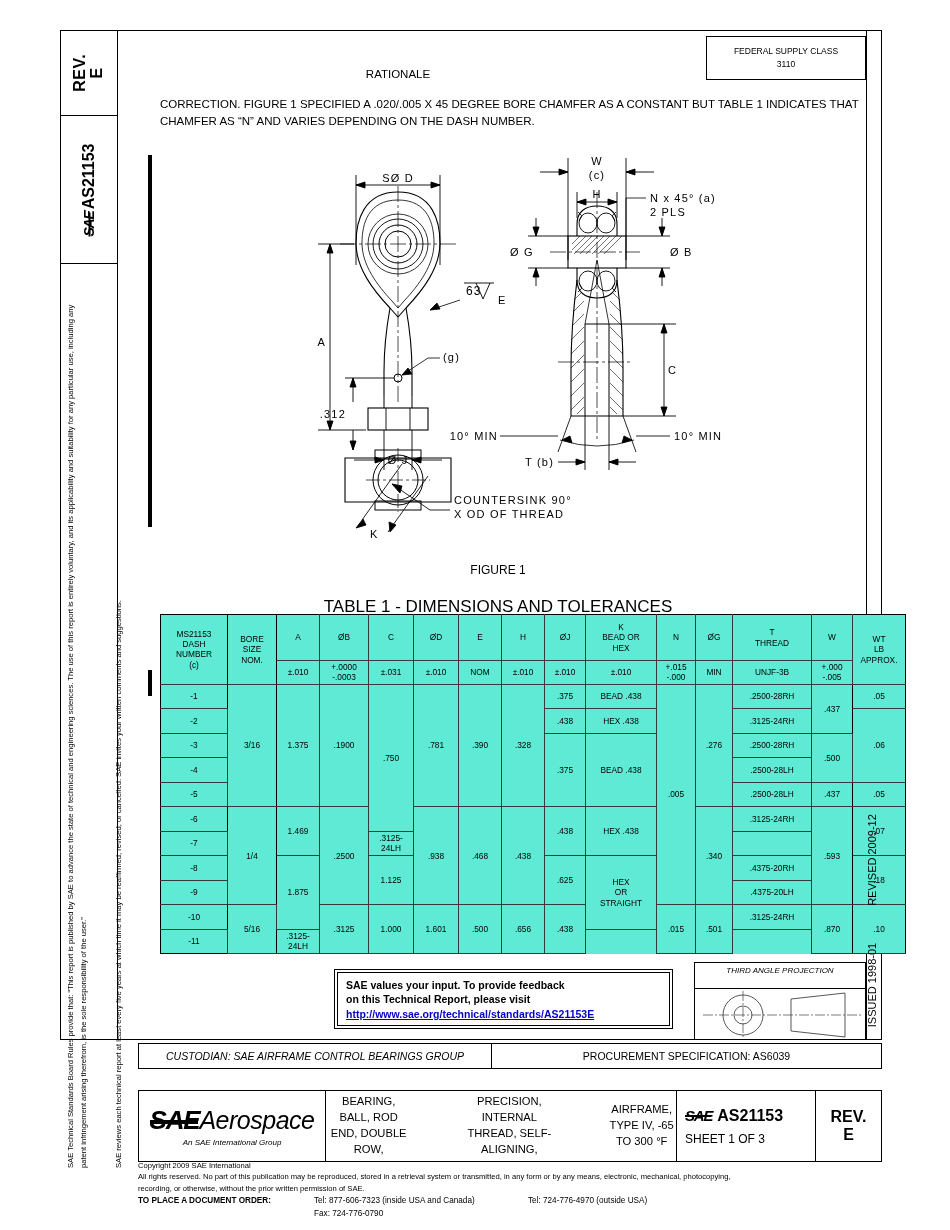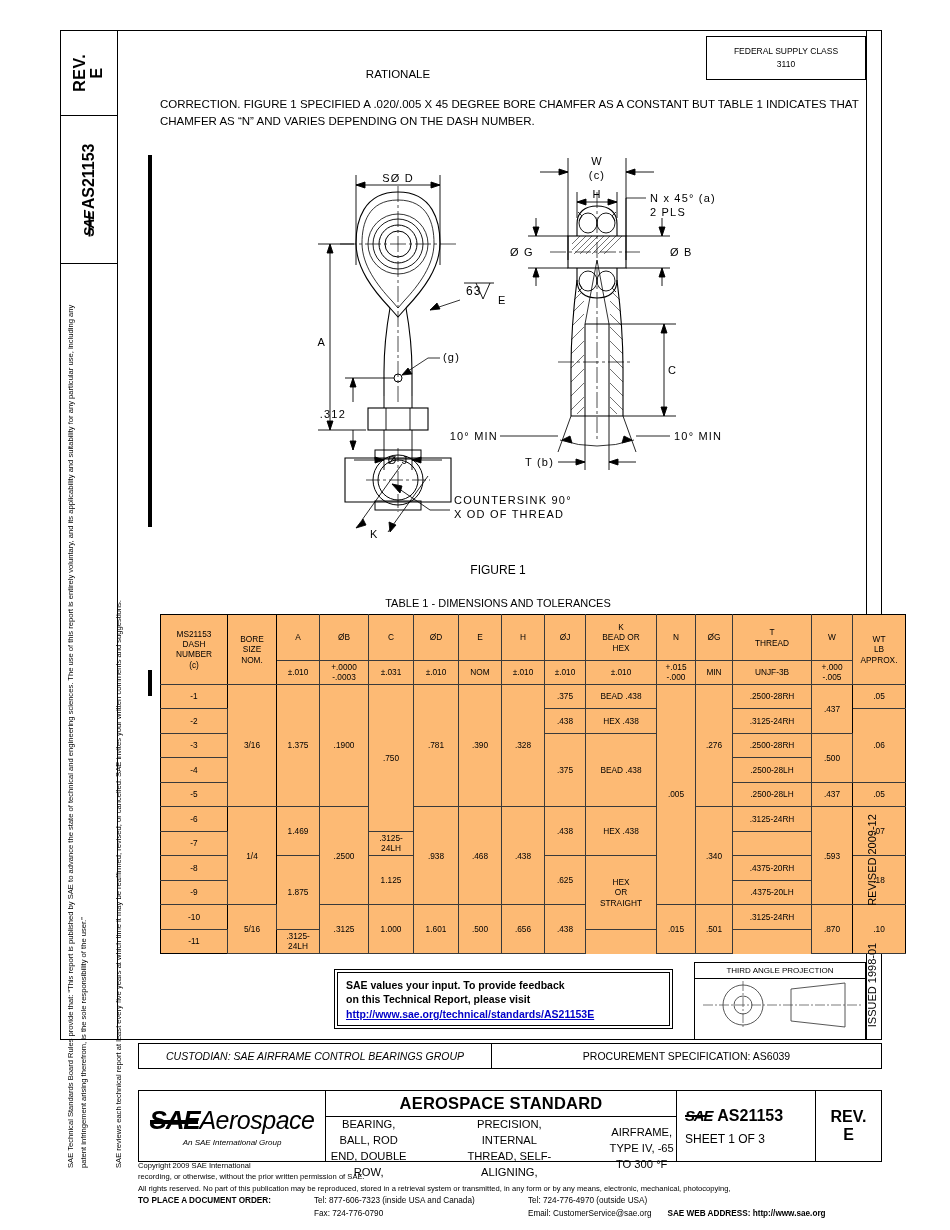--- a/index.html
+++ b/index.html
@@ -20,44 +20,44 @@
   
   #fsc{left:706px;top:36px;width:160px;height:44px;border:1.2px solid #000;box-sizing:border-box;
        display:flex;flex-direction:column;align-items:center;justify-content:center;font-size:8.5px;line-height:1.5;}
   
   #rationale-title{left:118px;top:68px;width:560px;text-align:center;font-size:11.5px;}
   #rationale-body{left:160px;top:96px;width:700px;font-size:11.5px;line-height:1.45;}
   
   .changebar{background:#000;width:4px;}
   
   #figlabel{left:118px;top:563px;width:760px;text-align:center;font-size:12px;}
-  #tablelabel{left:118px;top:597px;width:760px;text-align:center;font-size:11px;}
+  #tablelabel{left:118px;top:597px;width:760px;text-align:center;font-size:17px;}
   
   #drawing{left:140px;top:140px;}
   
   #tbl-wrap{left:160px;top:614px;}
-  table.dim{border-collapse:collapse;font-size:8.3px;background:#fdba74;}
+  table.dim{border-collapse:collapse;font-size:8.3px;background:#5eead4;}
   table.dim td,table.dim th{border:.8px solid #3a3a3a;text-align:center;vertical-align:middle;
       padding:1px 2px;font-weight:normal;line-height:1.25;}
   table.dim .hdr{height:46px;}
   table.dim .tol{height:20px;}
   table.dim td.row{height:21.5px;}
   .outer-l{border-left:1.4px solid #000 !important;}
   .outer-r{border-right:1.4px solid #000 !important;}
   .outer-t{border-top:1.4px solid #000 !important;}
   .outer-b{border-bottom:1.4px solid #000 !important;}
   .grp{border-right:1.4px solid #000 !important;}
   
   #fb{left:334px;top:969px;width:339px;height:60px;border:1.3px solid #000;box-sizing:border-box;padding:2px;}
   #fb .inner{border:1.1px solid #000;width:100%;height:100%;box-sizing:border-box;padding:5px 8px;
              font-size:10.5px;font-weight:bold;line-height:1.38;}
   #fb a{color:#0000c8;text-decoration:underline;margin-top:7px;}
   
   #tap{left:694px;top:962px;width:172px;height:78px;border:1.2px solid #000;box-sizing:border-box;}
-  #tap .cap{text-align:center;font-size:8px;padding-top:3px;border-bottom:1.2px solid #000;padding-bottom:3px;}
+  #tap .cap{text-align:center;font-size:8px;padding-top:3px;border-bottom:1.2px solid #000;padding-bottom:13px;font-style:italic;}
   
   #rv1{left:862px;top:760px;height:200px;width:20px;display:flex;align-items:center;justify-content:center;}
   #rv1 span{transform:rotate(-90deg);white-space:nowrap;font-size:11px;}
   #rv2{left:862px;top:905px;height:160px;width:20px;display:flex;align-items:center;justify-content:center;}
   #rv2 span{transform:rotate(-90deg);white-space:nowrap;font-size:11px;}
   
   #lv1{left:52px;top:290px;width:14px;height:880px;}
   #lv1 .txt{transform:rotate(-90deg);transform-origin:left top;position:absolute;left:13px;top:878px;
             width:878px;font-size:7.6px;line-height:1.7;}
   #lv2{left:100px;top:290px;width:14px;height:880px;}
@@ -598,21 +598,20 @@
 
 <div class="abs" id="titleblk">
   <div id="tb-logo">
     <div style="display:flex;align-items:center;">
       <span class="saelogo" style="font-size:26px;">SAE</span>
       <span style="font-style:italic;font-size:25px;letter-spacing:-0.5px;">Aerospace</span>
     </div>
     <div style="font-size:8px;font-style:italic;margin-top:2px;">An SAE International Group</div>
   </div>
   <div id="tb-mid">
-    <div class="t1">AEROSPACE STANDARD</div>
     <div class="t2">
       <div>BEARING, BALL, ROD END, DOUBLE ROW,</div>
       <div>PRECISION, INTERNAL THREAD, SELF-ALIGNING,</div>
       <div>AIRFRAME, TYPE IV, -65 TO 300 °F</div>
     </div>
   </div>
   <div id="tb-num">
     <div class="n1">
       <span class="saelogo" style="font-size:15px;">SAE</span>
       <span>AS21153</span>
@@ -620,28 +619,24 @@
     <div class="n2">SHEET 1 OF 3</div>
   </div>
   <div id="tb-rev">
     <div>REV.</div>
     <div>E</div>
   </div>
 </div>
 
 <div class="abs" id="footer">
   <div>Copyright 2009 SAE International</div>
+  <div>All rights reserved. No part of this publication may be reproduced, stored in a retrieval system or transmitted, in any form or by any means, electronic, mechanical, photocopying,</div>
   <div>recording, or otherwise, without the prior written permission of SAE.</div>
-  <div>All rights reserved. No part of this publication may be reproduced, stored in a retrieval system or transmitted, in any form or by any means, electronic, mechanical, photocopying,</div>
   <div class="ord">
     <div class="fcol1">TO PLACE A DOCUMENT ORDER:</div>
     <div class="fcol2">Tel: 877-606-7323 (inside USA and Canada)</div>
     <div class="fcol3">Tel: 724-776-4970 (outside USA)</div>
   </div>
   <div class="ord">
     <div class="fcol1">&nbsp;</div>
     <div class="fcol2">Fax: 724-776-0790</div>
-    <div class="fcol3" style="display:flex;gap:16px;">
-      <span>Email: CustomerService@sae.org</span>
-      <span class="bold">SAE WEB ADDRESS: http://www.sae.org</span>
-    </div>
   </div>
 </div>
 
 </body></html>

